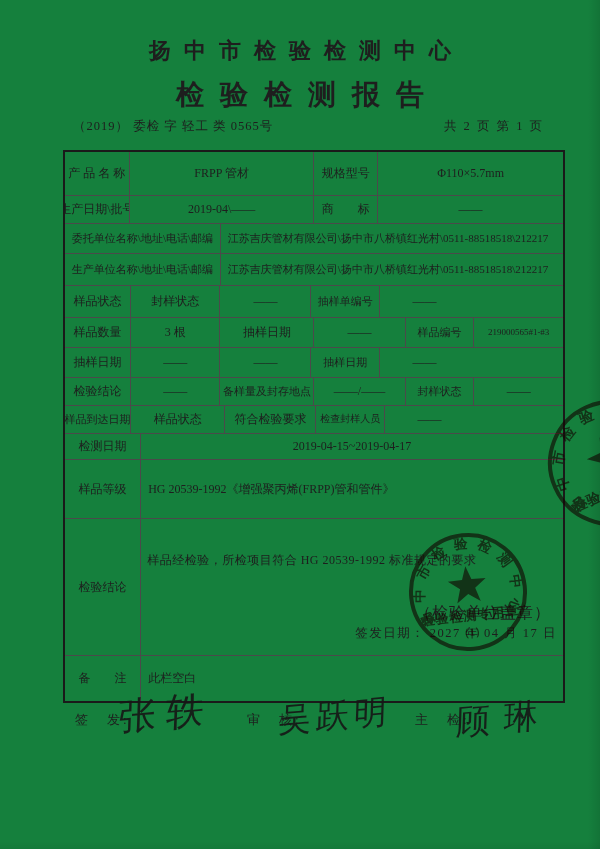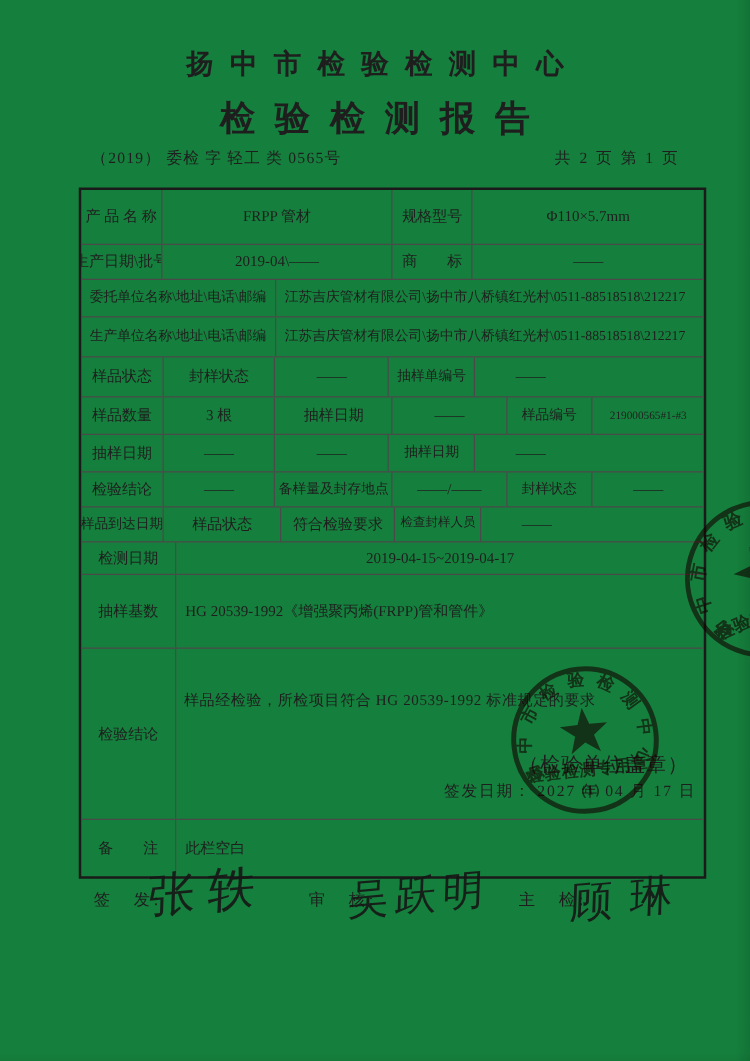--- a/index.html
+++ b/index.html
@@ -131,21 +131,21 @@
       <div class="td c4 tiny" style="font-size:10px">检查封样人员</div>
       <div class="td c5">——</div>
     </div>
 
     <div class="tr r2b" style="height:26px">
       <div class="td c0">检测日期</div>
       <div class="td c1">2019-04-15~2019-04-17</div>
     </div>
 
     <div class="tr r2b" style="height:59px">
-      <div class="td c0">抽样基数</div>
+      <div class="td c0">样品等级</div>
       <div class="td c1 left">HG 20539-1992《增强聚丙烯(FRPP)管和管件》</div>
     </div>
 
     <div class="tr r2b" style="height:137px">
       <div class="td c0">检验结论</div>
       <div class="td c1 concl">
         <div class="concl-text">样品经检验，所检项目符合 HG 20539-1992 标准规定的要求</div>
         <div class="seal-note">（检验单位盖章）</div>
         <div class="issue-date">签发日期：  2027 年 04 月 17 日</div>
       </div>

